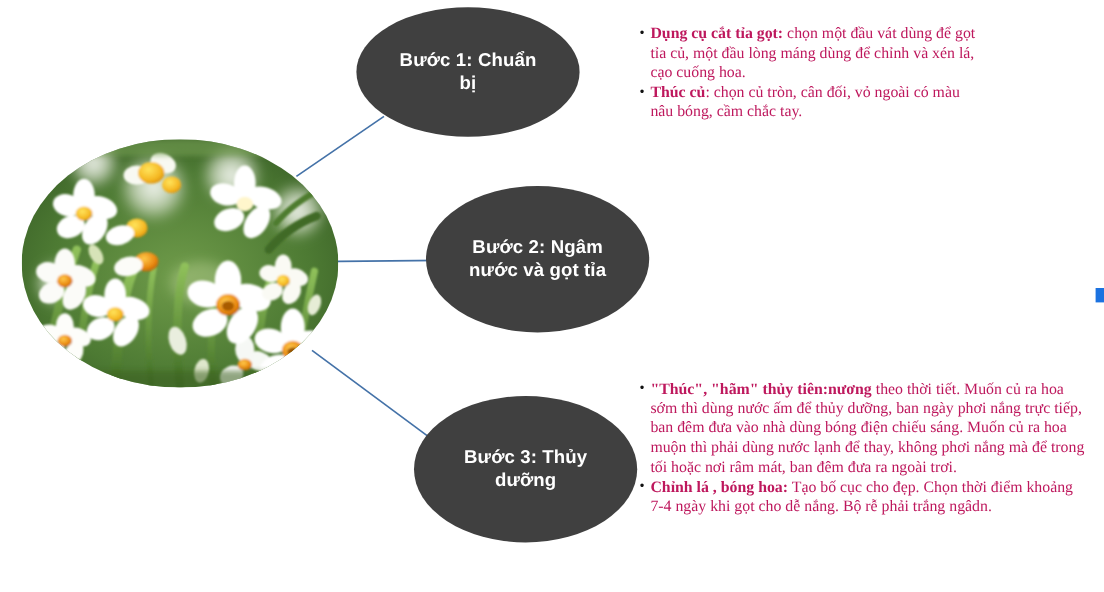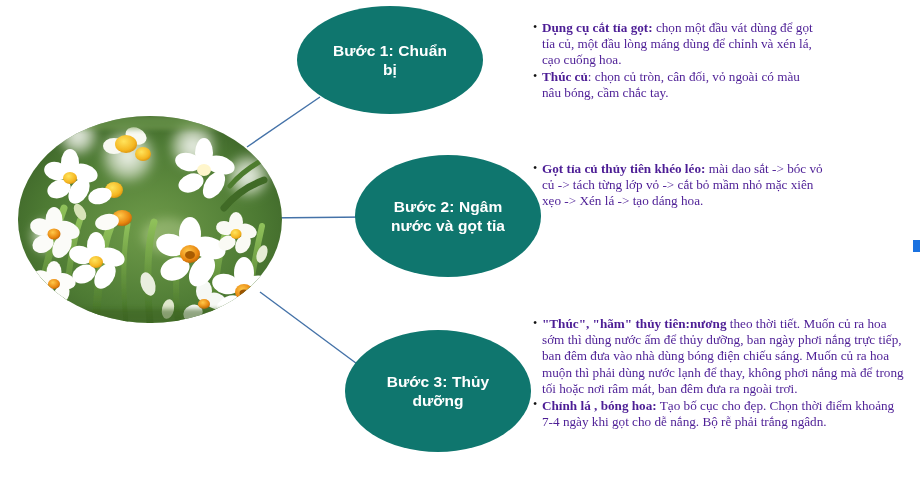--- a/index.html
+++ b/index.html
@@ -40,21 +40,21 @@
     height: 207px;
     border-radius: 50%;
     overflow: hidden;
   }
   .photo-oval .ph-svg { display: block; width: 100%; height: 100%; }
 
   
   .step-ellipse {
     position: absolute;
     border-radius: 50%;
-    background: #0f766e;
+    background: #404040;
     display: flex;
     align-items: center;
     justify-content: center;
     text-align: center;
     color: #ffffff;
     font-weight: bold;
     line-height: 1.25;
     letter-spacing: 0.1px;
   }
   .step-ellipse .elabel {
@@ -78,21 +78,21 @@
     width: 186px; height: 122px;
     font-size: 15.5px;
   }
 
   
   .text-block {
     position: absolute;
     font-family: "Liberation Serif", serif;
     font-size: 13.2px;
     line-height: 1.23;
-    color: #4c1d95;
+    color: #be185d;
   }
   .text-block ul {
     margin: 0;
     padding: 0;
     list-style: none;
   }
   .text-block li {
     position: relative;
     padding-left: 9px;
     margin: 0 0 0.5px 0;
@@ -346,21 +346,20 @@
 
   <div class="text-block" id="text-1">
     <ul>
       <li><b>Dụng cụ cắt tỉa gọt:</b><span> chọn một đầu vát dùng để gọt tỉa củ, một đầu lòng máng dùng để chỉnh và xén lá, cạo cuống hoa.</span></li>
       <li><b>Thúc củ</b><span>: chọn củ tròn, cân đối, vỏ ngoài có màu nâu bóng, cầm chắc tay.</span></li>
     </ul>
   </div>
 
   <div class="text-block" id="text-2">
     <ul>
-      <li><b>Gọt tỉa củ thủy tiên khéo léo:</b><span> mài dao sắt -&gt; bóc vỏ củ -&gt; tách từng lớp vỏ -&gt; cắt bỏ mầm nhỏ mặc xiên xẹo -&gt; Xén lá -&gt; tạo dáng hoa.</span></li>
     </ul>
   </div>
 
   <div class="text-block" id="text-3">
     <ul>
       <li><b>"Thúc", "hãm" thủy tiên:nương</b><span> theo thời tiết. Muốn củ ra hoa sớm thì dùng nước ấm để thủy dưỡng, ban ngày phơi nắng trực tiếp, ban đêm đưa vào nhà dùng bóng điện chiếu sáng. Muốn củ ra hoa muộn thì phải dùng nước lạnh để thay, không phơi nắng mà để trong tối hoặc nơi râm mát, ban đêm đưa ra ngoài trơi.</span></li>
       <li><b>Chỉnh lá , bóng hoa:</b><span> Tạo bố cục cho đẹp. Chọn thời điểm khoảng 7-4 ngày khi gọt cho dễ nắng. Bộ rễ phải trắng ngâdn.</span></li>
     </ul>
   </div>
 

